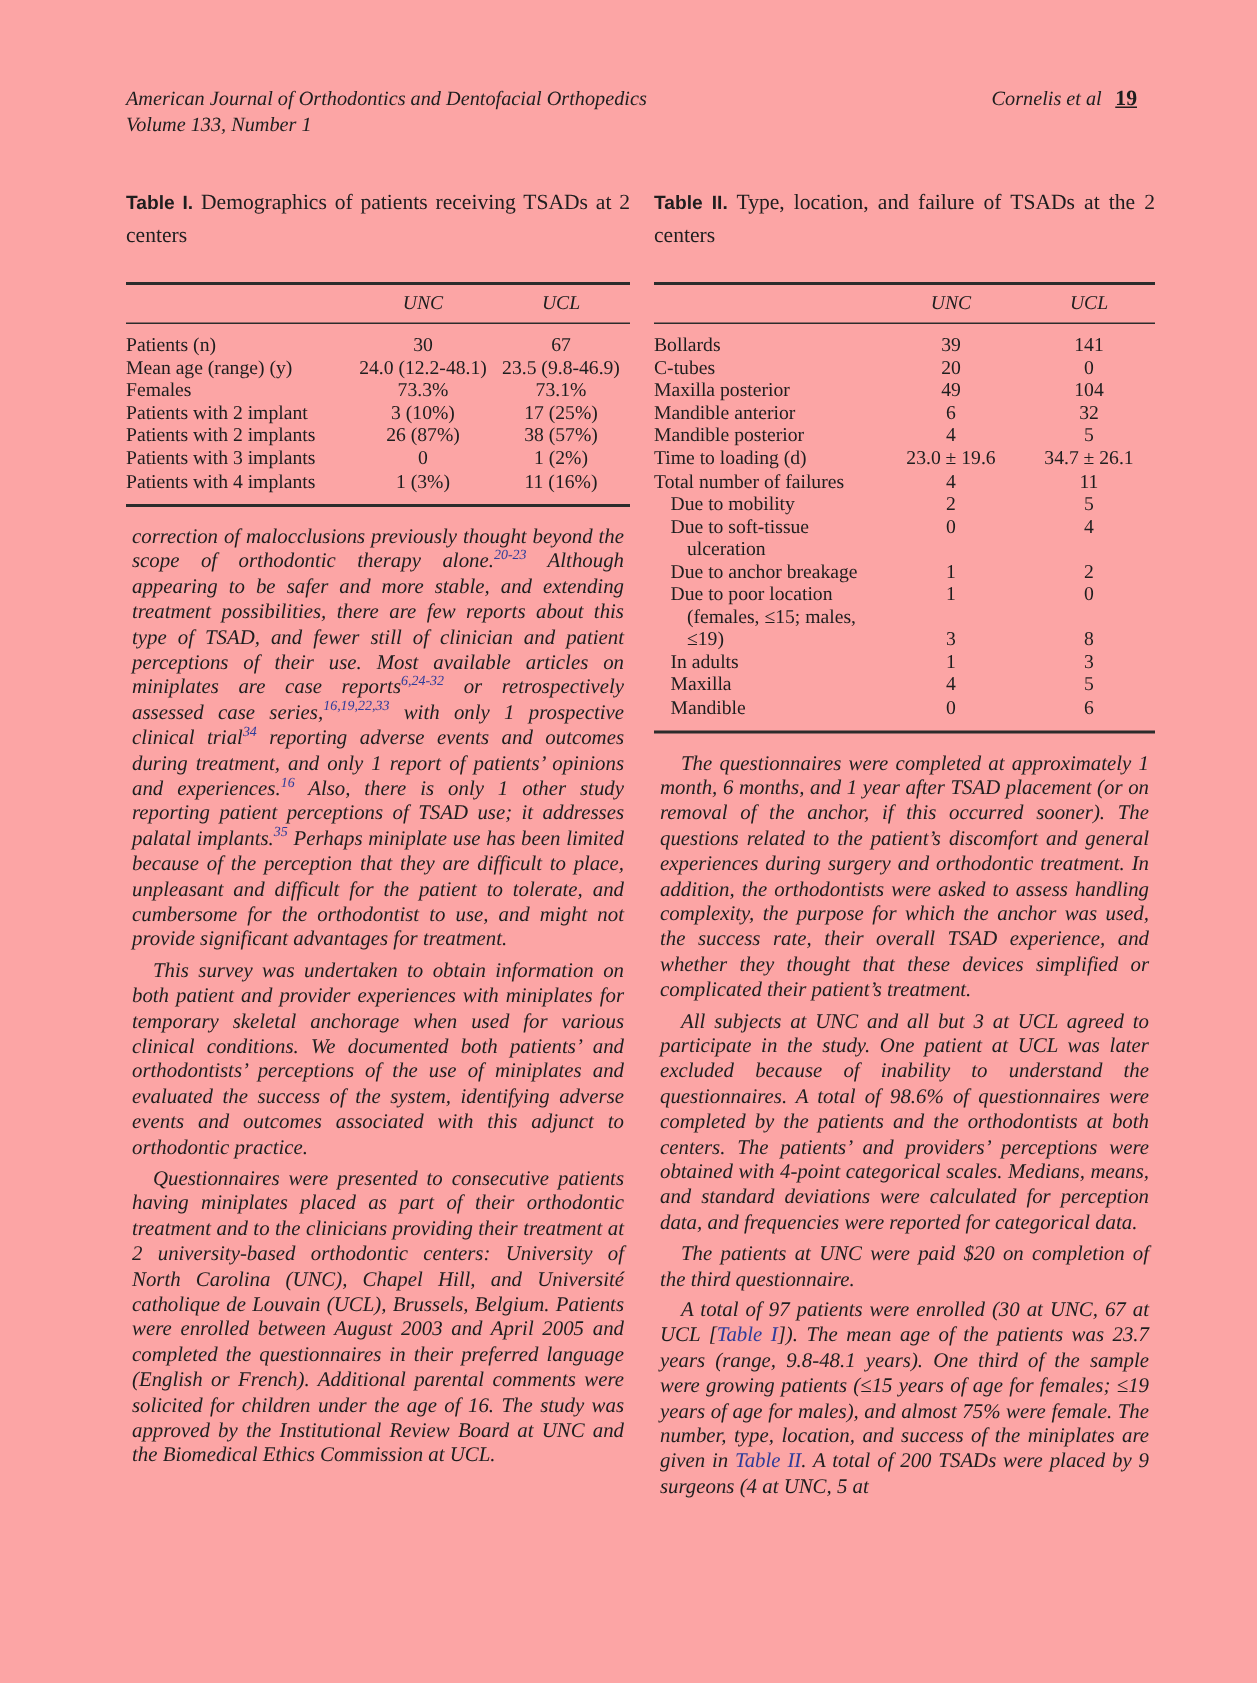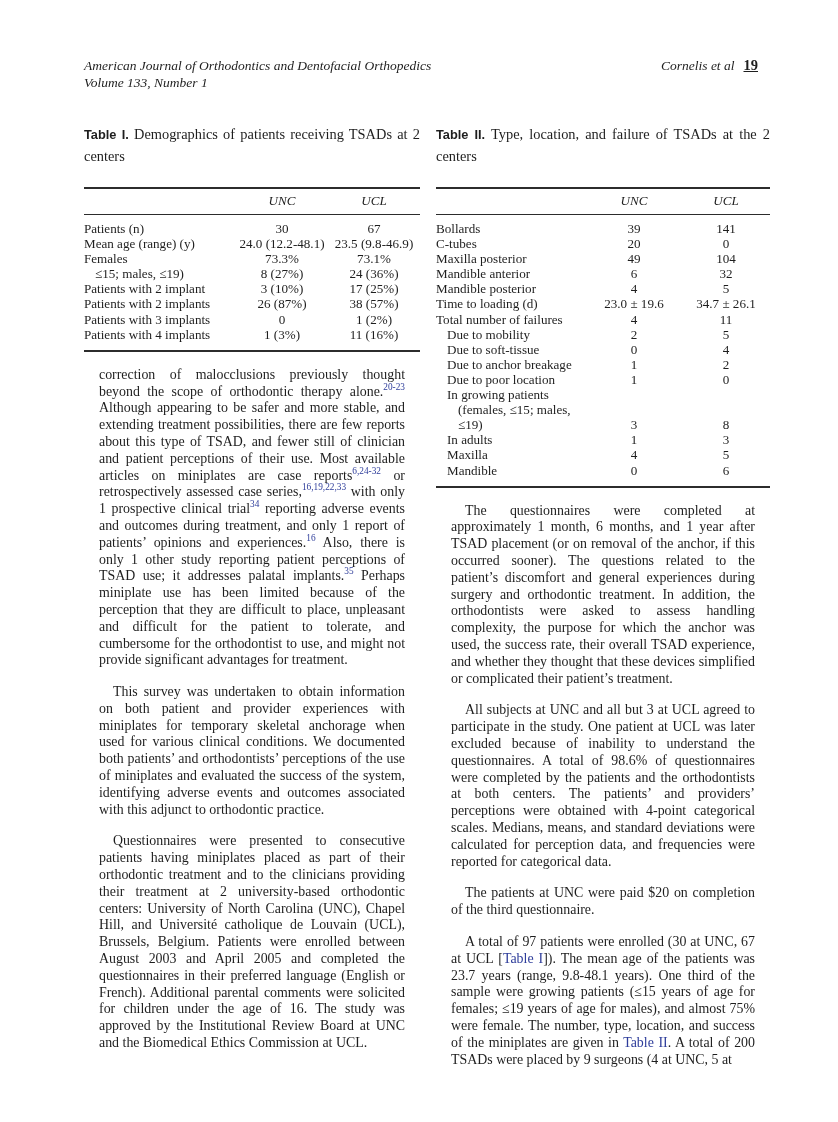--- a/index.html
+++ b/index.html
@@ -1,17 +1,17 @@
 <!DOCTYPE html>
 <html style="--link: #2d3c9a;"><head>
 <meta charset="utf-8">
 <style>
   html,body{margin:0;padding:0;background:#e8e8e8;}
   .page{
-    position:relative;width:838px;height:1122px;margin:0 auto;background:#ffffff;
+    position:relative;width:838px;height:1122px;margin:0 auto;background:#fca5a5;
     font-family:"Liberation Serif","DejaVu Serif",serif;color:#1e1e1e;overflow:hidden;
   }
   
   .running-head{position:absolute;left:84px;top:57px;width:674px;display:flex;
     justify-content:space-between;align-items:flex-start;font-style:italic;
     font-size:13.5px;line-height:17px;}
   .head-left div{white-space:nowrap;}
   .head-right{white-space:nowrap;}
   .pageno{font-style:normal;font-weight:bold;font-size:14.5px;margin-left:9px;text-decoration:underline;}
   
@@ -27,21 +27,21 @@
     border-bottom:1.5px solid #2c2c2c;font-style:italic;}
   .tcol{text-align:center;}
   .tbody{padding:6px 0 8px;}
   .trow{display:grid;grid-template-columns:150px 96px 88px;line-height:15.1px;}
   .trow .tlabel{white-space:nowrap;}
   .trow.ind1 .tlabel{padding-left:11px;}
   .trow.ind2 .tlabel{padding-left:22px;}
   .tval{text-align:center;white-space:nowrap;}
   
   .bodytext{margin-top:13px;font-size:13.9px;line-height:16.8px;text-align:justify;}
-  .para{margin:15px;}
+  .para{margin:4px;font-style:italic;}
   .para.indent{text-indent:14px;}
   .section-heading{font-family:"Liberation Sans","DejaVu Sans",sans-serif;font-weight:bold;
     font-size:13.2px;letter-spacing:.1px;margin:16px 0 9px 0;text-align:left;}
   sup.ref-link{color:var(--link,#2d3c9a);font-size:9.3px;line-height:0;cursor:pointer;}
   .table-link{color:var(--link,#2d3c9a);cursor:pointer;}
 </style>
 </head>
 <body>
 
 <div class="page">
@@ -75,25 +75,20 @@
           <div class="trow">
             <div class="tlabel">Mean age (range) (y)</div>
             <div class="tval">24.0 (12.2-48.1)</div>
             <div class="tval">23.5 (9.8-46.9)</div>
           </div>
           <div class="trow">
             <div class="tlabel">Females</div>
             <div class="tval">73.3%</div>
             <div class="tval">73.1%</div>
           </div>
-          <div class="trow ind1">
-            <div class="tlabel">≤15; males, ≤19)</div>
-            <div class="tval">8 (27%)</div>
-            <div class="tval">24 (36%)</div>
-          </div>
           <div class="trow">
             <div class="tlabel">Patients with 2 implant</div>
             <div class="tval">3 (10%)</div>
             <div class="tval">17 (25%)</div>
           </div>
           <div class="trow">
             <div class="tlabel">Patients with 2 implants</div>
             <div class="tval">26 (87%)</div>
             <div class="tval">38 (57%)</div>
           </div>
@@ -165,34 +160,34 @@
           <div class="trow ind1">
             <div class="tlabel">Due to mobility</div>
             <div class="tval">2</div>
             <div class="tval">5</div>
           </div>
           <div class="trow ind1">
             <div class="tlabel">Due to soft-tissue</div>
             <div class="tval">0</div>
             <div class="tval">4</div>
           </div>
+          <div class="trow ind2">
+            <div class="tlabel">ulceration</div>
+            <div class="tval"></div>
+            <div class="tval"></div>
+          </div>
           <div class="trow ind1">
             <div class="tlabel">Due to anchor breakage</div>
             <div class="tval">1</div>
             <div class="tval">2</div>
           </div>
           <div class="trow ind1">
             <div class="tlabel">Due to poor location</div>
             <div class="tval">1</div>
             <div class="tval">0</div>
-          </div>
-          <div class="trow ind1">
-            <div class="tlabel">In growing patients</div>
-            <div class="tval"></div>
-            <div class="tval"></div>
           </div>
           <div class="trow ind2">
             <div class="tlabel">(females, ≤15; males,</div>
             <div class="tval"></div>
             <div class="tval"></div>
           </div>
           <div class="trow ind2">
             <div class="tlabel">≤19)</div>
             <div class="tval">3</div>
             <div class="tval">8</div>

